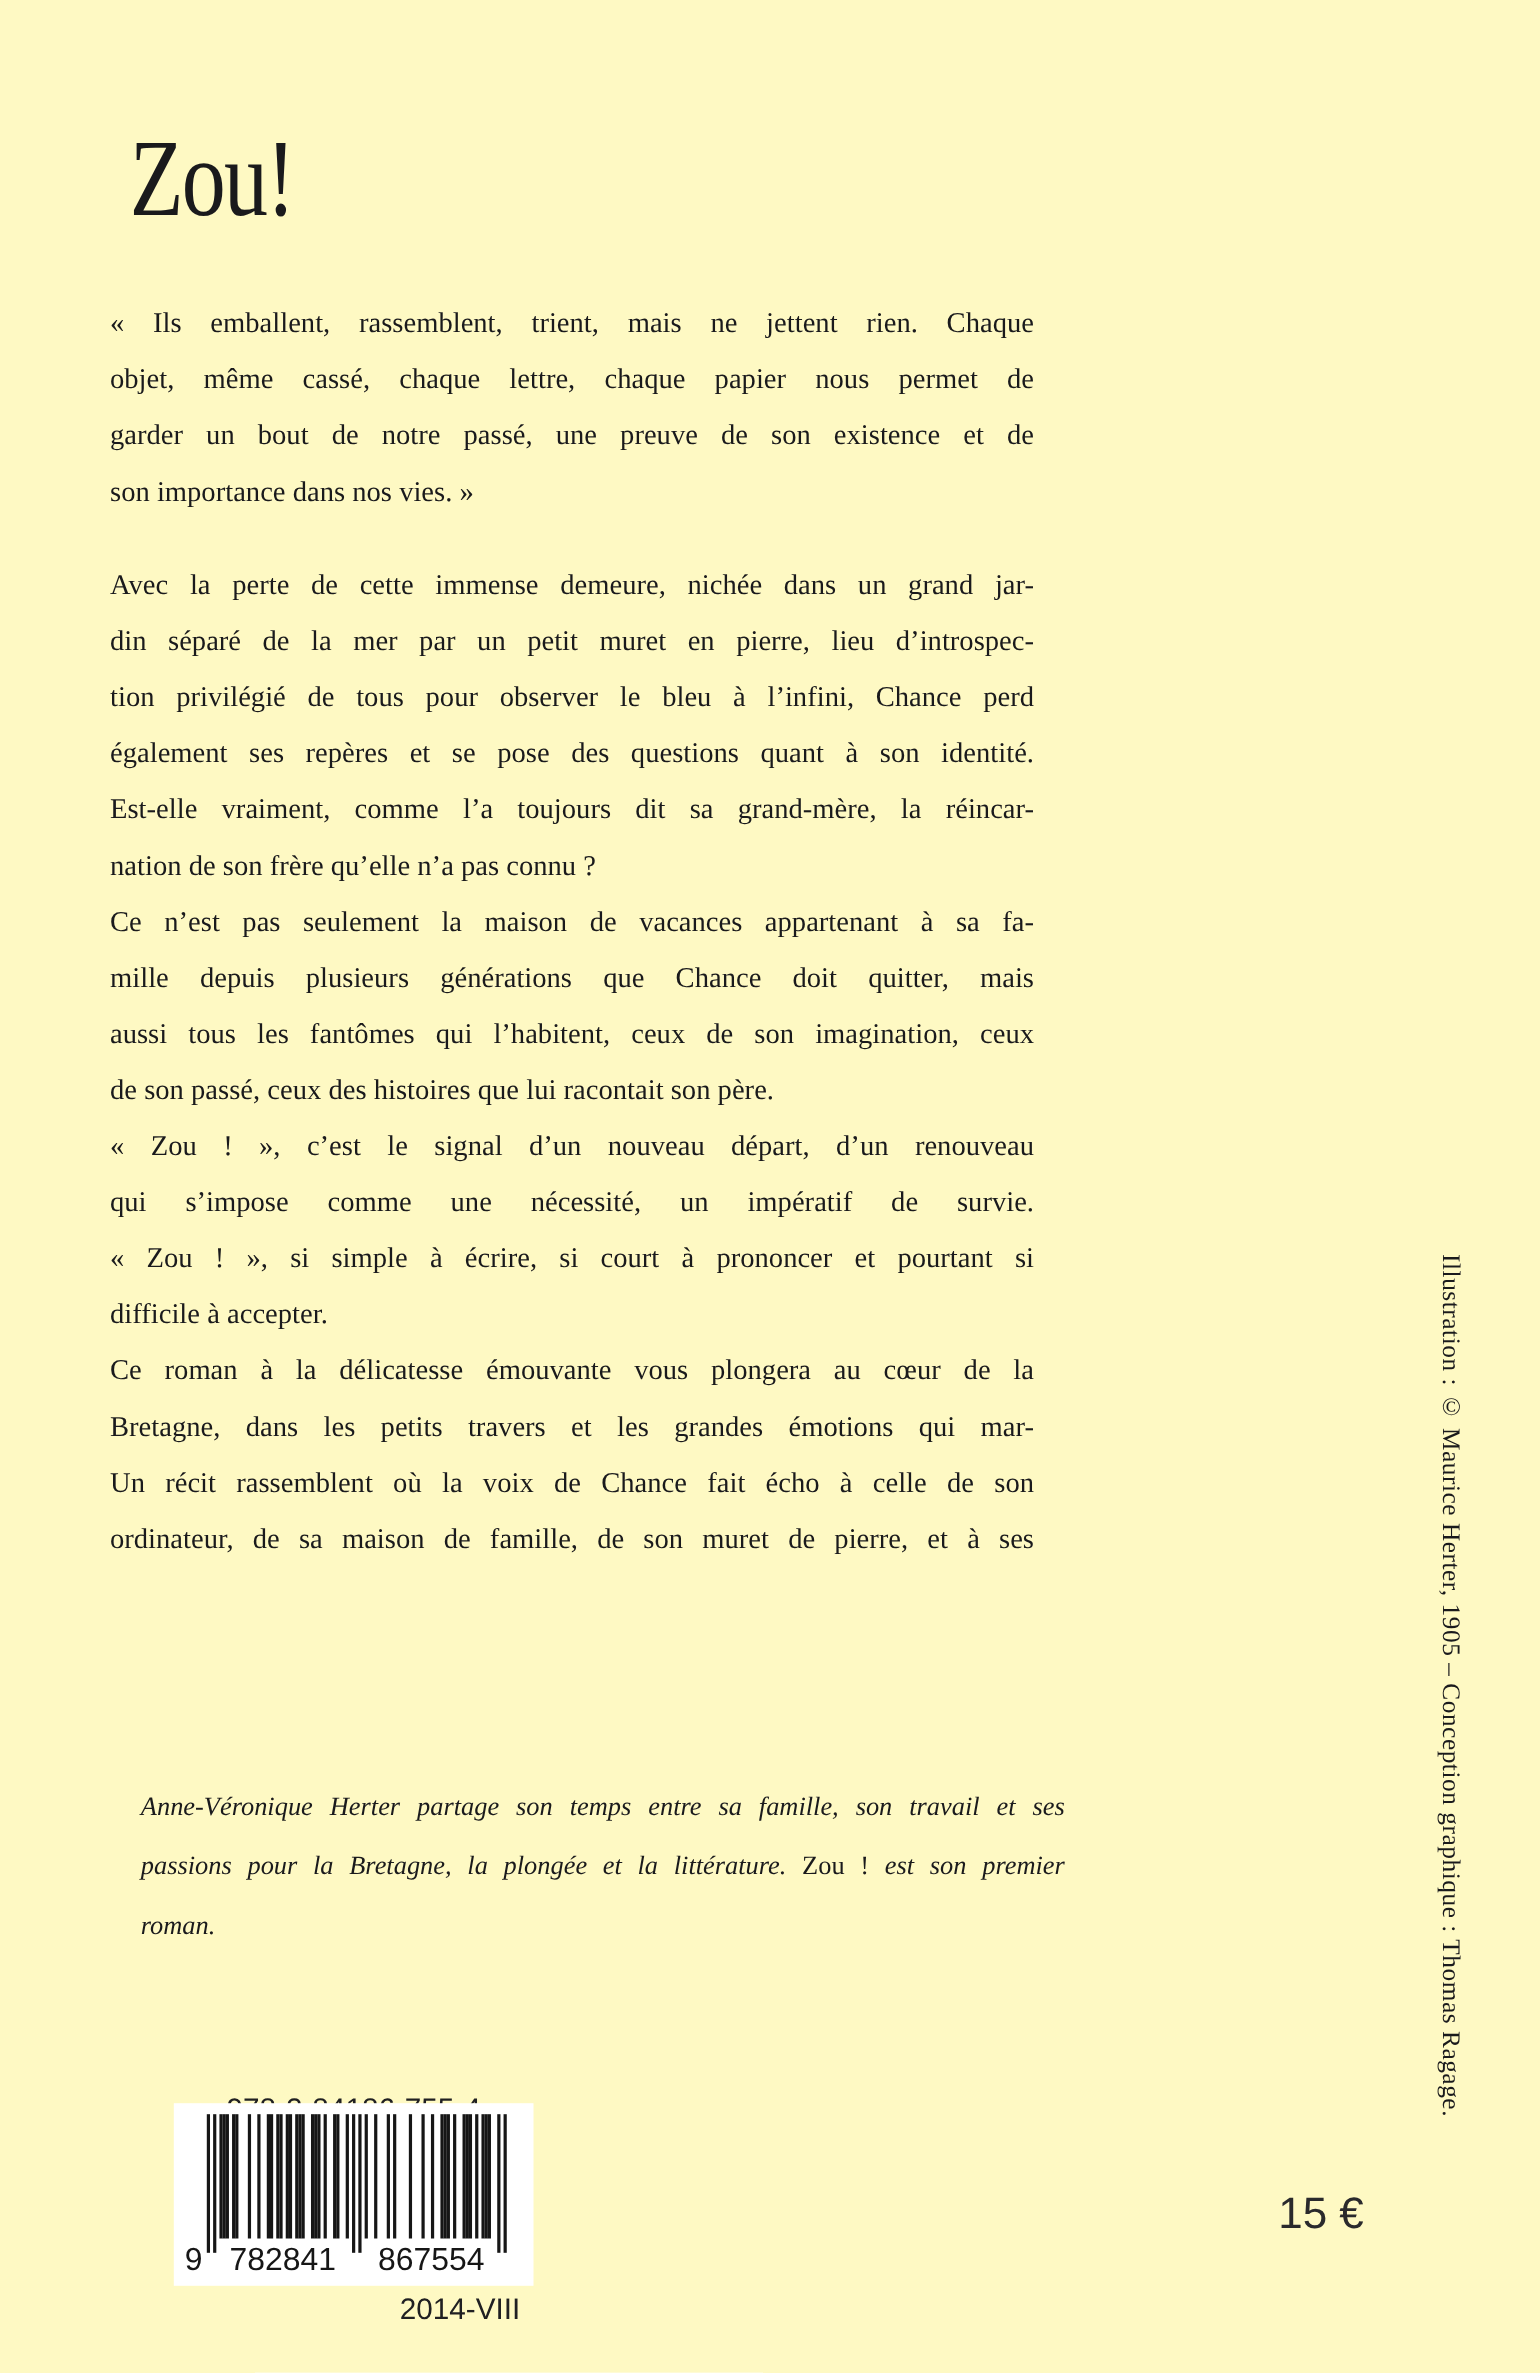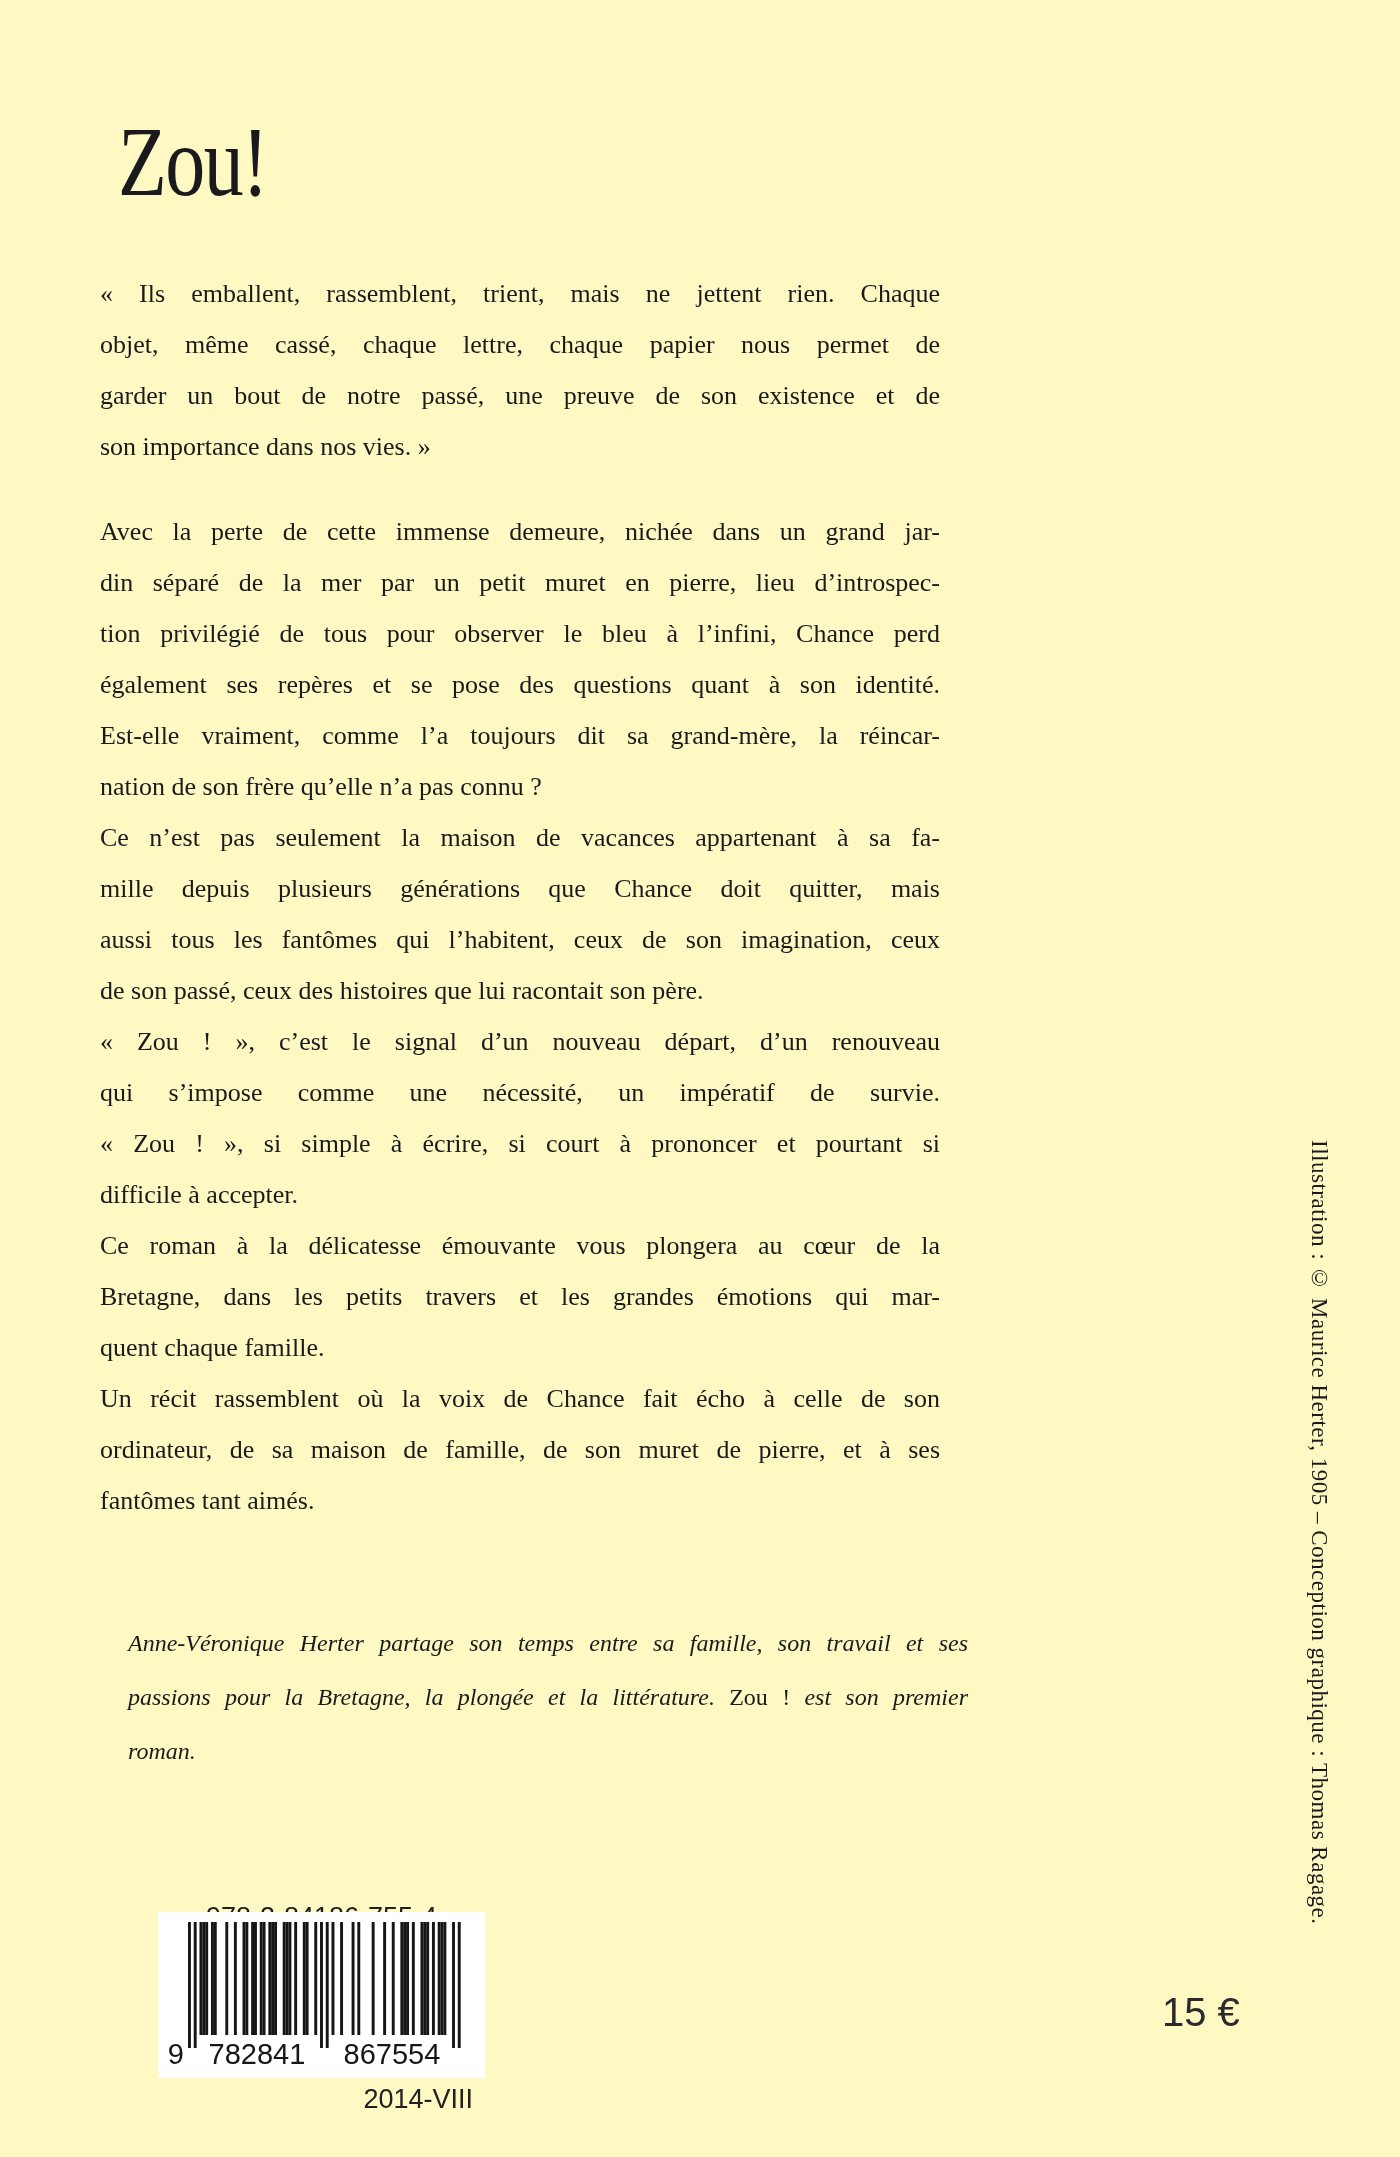--- a/index.html
+++ b/index.html
@@ -86,26 +86,24 @@
       </div>
       <div class="para">
         <div class="line">« Zou ! », c’est le signal d’un nouveau départ, d’un renouveau</div>
         <div class="line">qui s’impose comme une nécessité, un impératif de survie.</div>
         <div class="line">« Zou ! », si simple à écrire, si court à prononcer et pourtant si</div>
         <div class="line last">difficile à accepter.</div>
       </div>
       <div class="para">
         <div class="line">Ce roman à la délicatesse émouvante vous plongera au cœur de la</div>
         <div class="line">Bretagne, dans les petits travers et les grandes émotions qui mar-</div>
-        <div class="line last">quent chaque famille.</div>
       </div>
       <div class="para">
         <div class="line">Un récit rassemblent où la voix de Chance fait écho à celle de son</div>
         <div class="line">ordinateur, de sa maison de famille, de son muret de pierre, et à ses</div>
-        <div class="line last">fantômes tant aimés.</div>
       </div>
     </div>
 
   <div class="textcol bio" id="bio">
       <div class="line">Anne-Véronique Herter partage son temps entre sa famille, son travail et ses</div>
       <div class="line"><span>passions pour la Bretagne, la plongée et la littérature. </span><span class="upright">Zou !</span><span> est son premier</span></div>
       <div class="line last">roman.</div>
     </div>
 
   <div class="isbn-label">978-2-84186-755-4</div>

